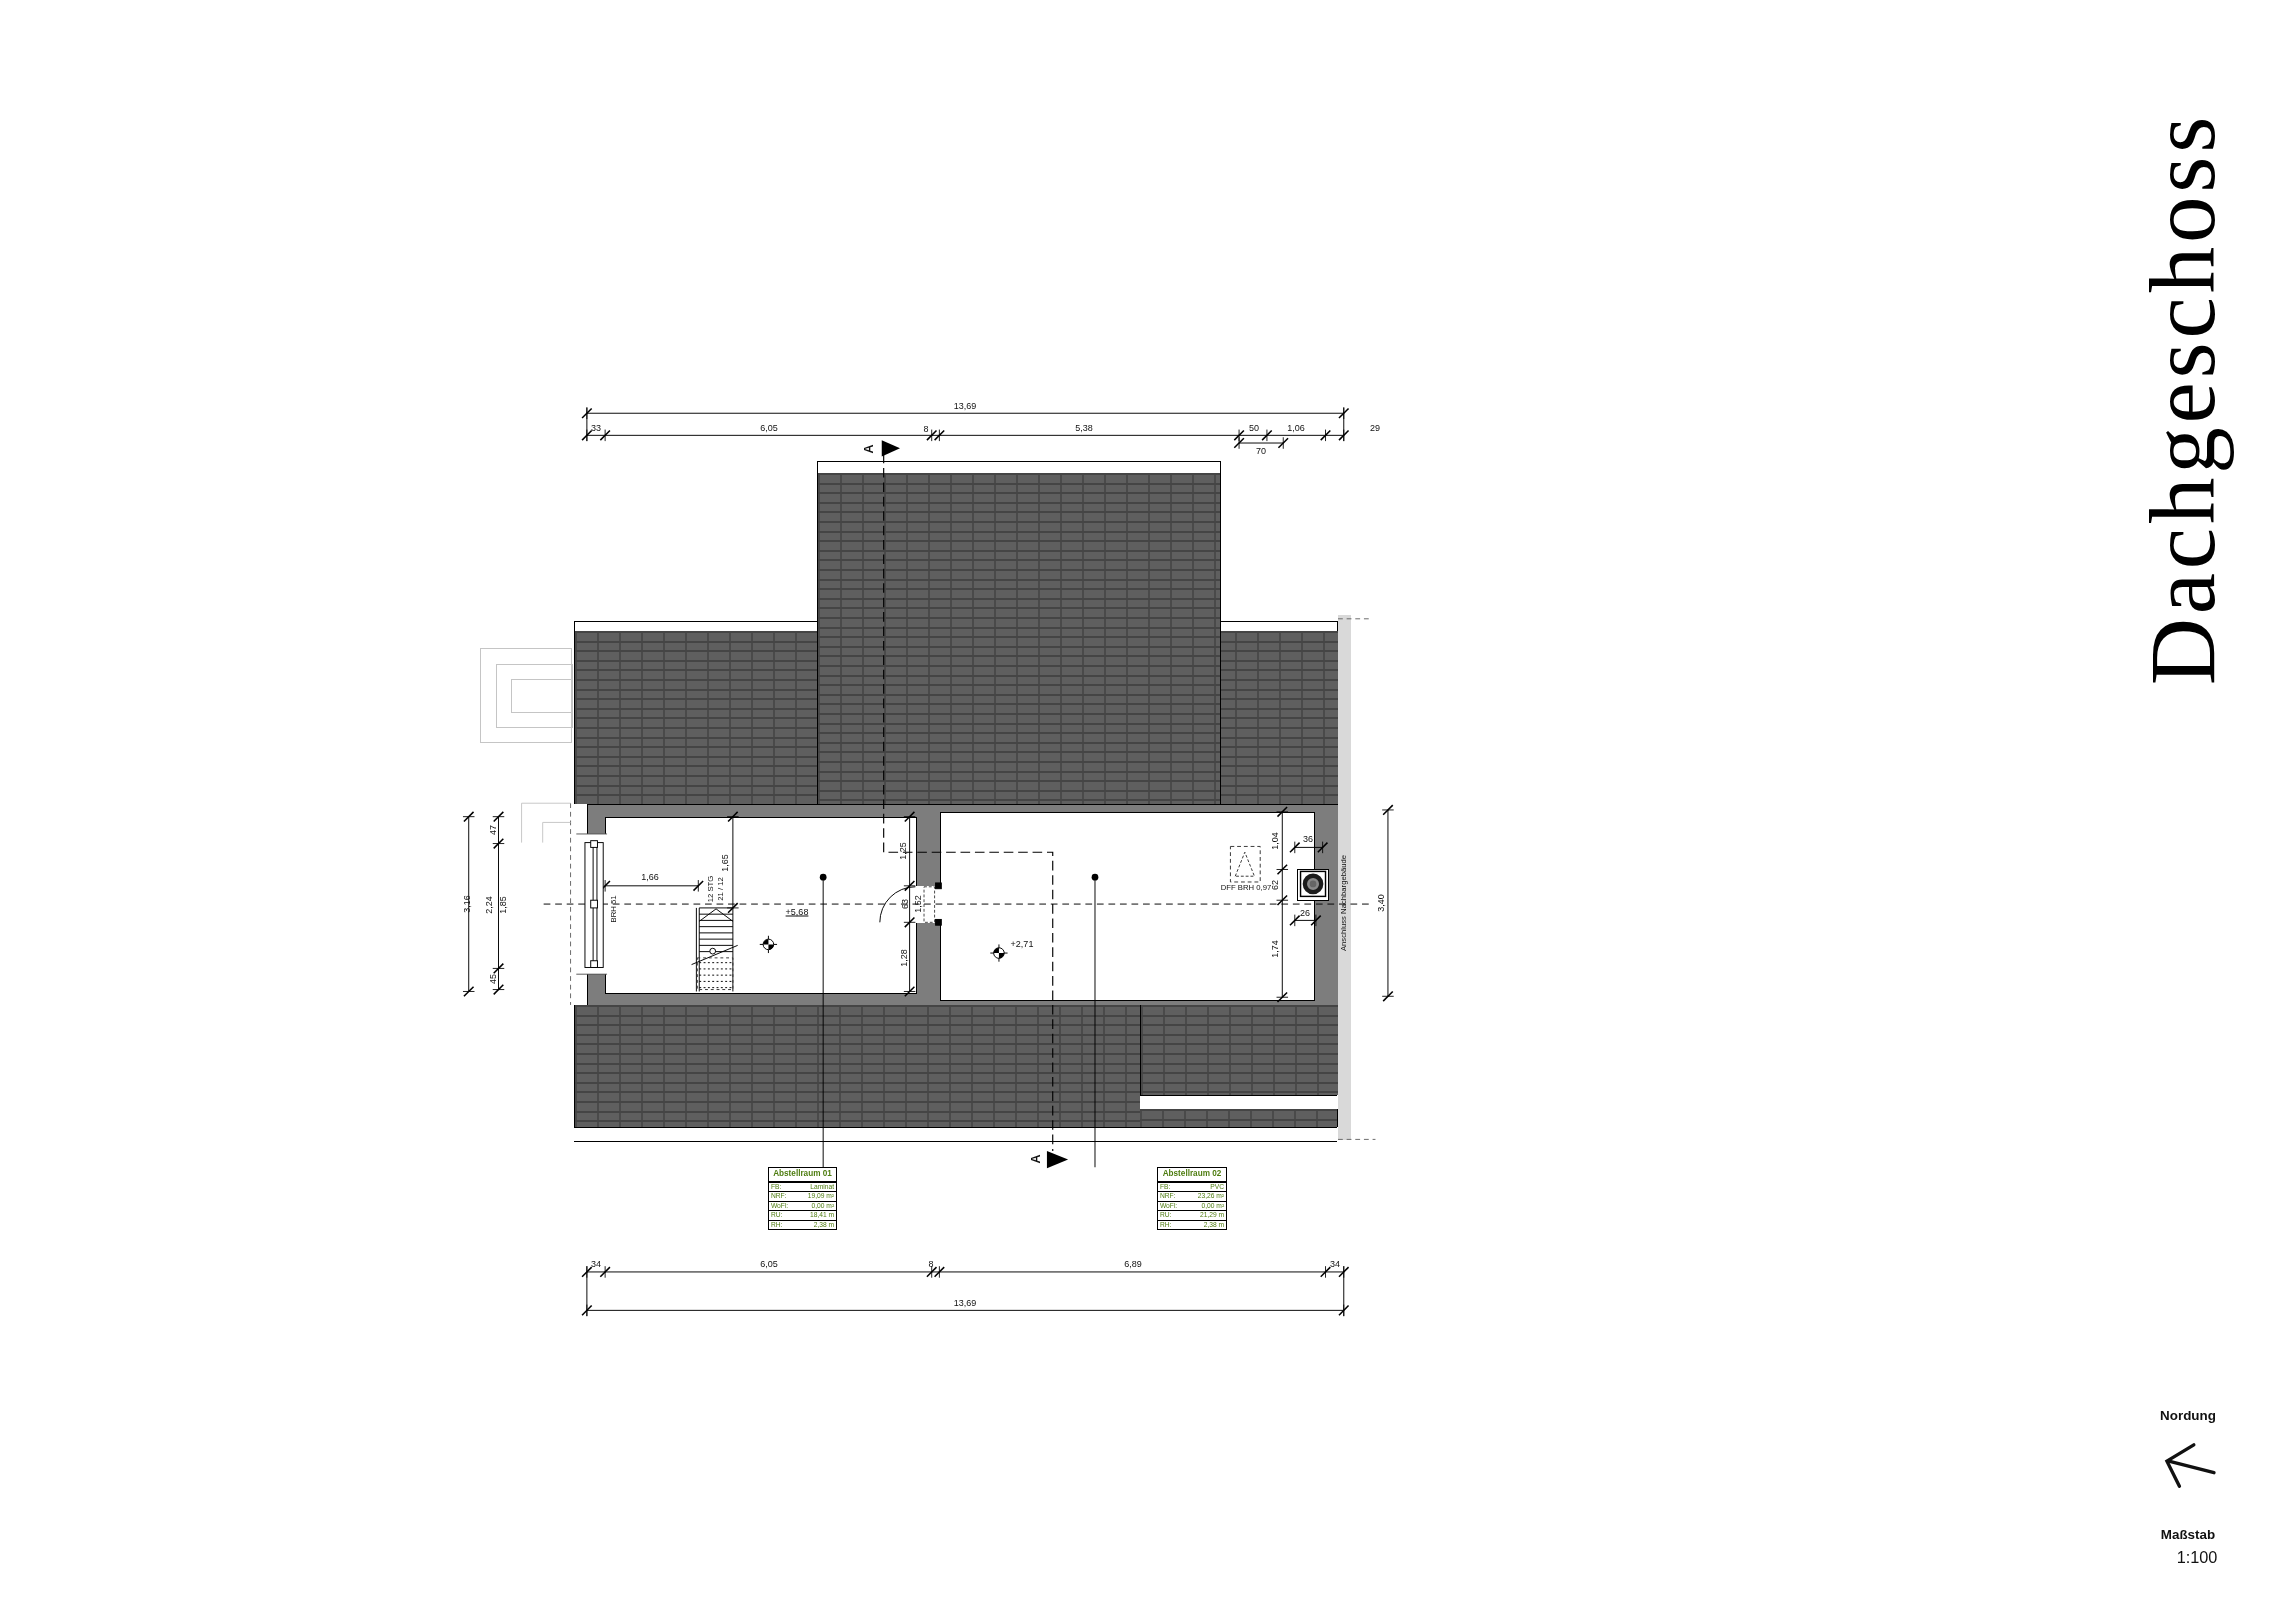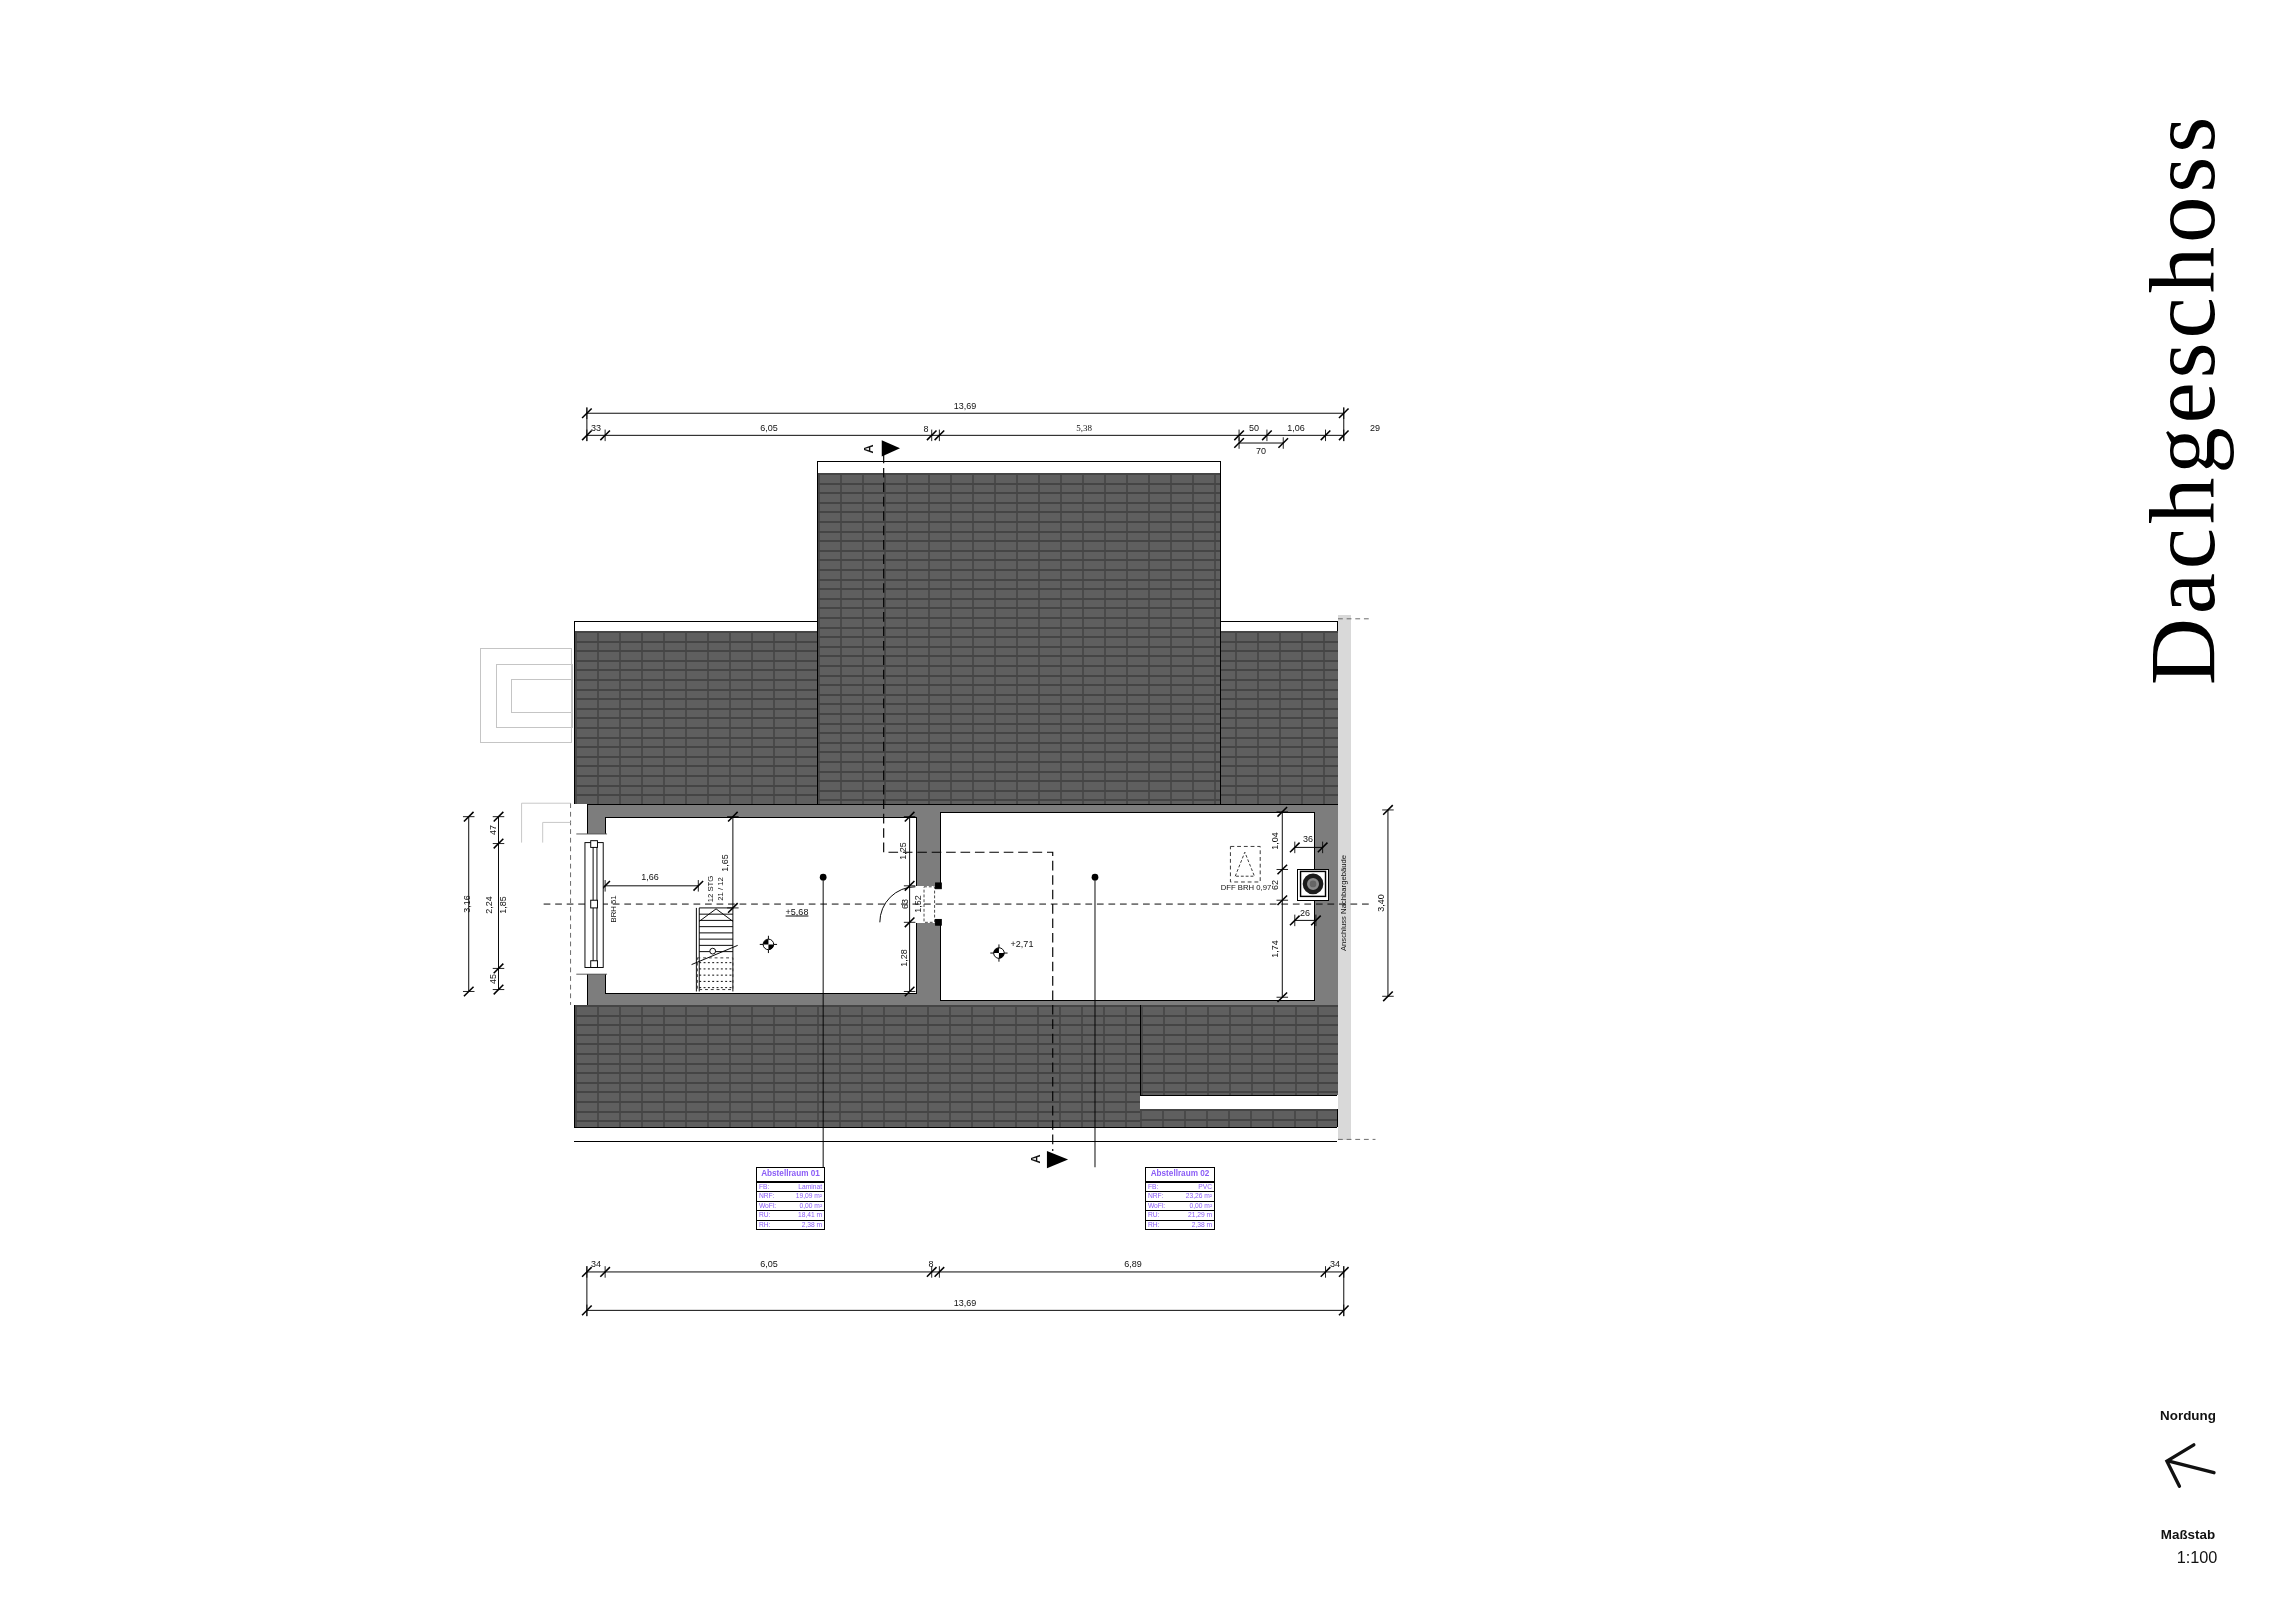--- a/index.html
+++ b/index.html
@@ -10,21 +10,21 @@
     background-image:
       repeating-linear-gradient(180deg,#454545 0 1.9px,rgba(0,0,0,0) 1.9px 9.6px),
       repeating-linear-gradient(90deg,#4a4a4a 0 1.9px,rgba(0,0,0,0) 1.9px 22px);}
   .wall{position:absolute;background:#7d7d7d;}
   .white{position:absolute;background:#fff;}
   .lbl{position:absolute;transform:translate(-50%,-50%);font-size:9px;line-height:1;
        color:#111;white-space:nowrap;}
   .rot{transform:translate(-50%,-50%) rotate(-90deg);}
   .small{font-size:7.7px;}
   .seclbl{font-size:12.5px;font-weight:bold;}
-  .rtable{position:absolute;background:#fff;border:1px solid #000;color:#8b5cf6;}
+  .rtable{position:absolute;background:#fff;border:1px solid #000;color:#4d7c0f;margin-left:12px;}
   .rt-title{font-size:8.2px;font-weight:bold;text-align:center;height:12.5px;line-height:12.5px;
             border-bottom:1px solid #000;padding:0 1.9px;}
   .rt-row{display:flex;justify-content:space-between;font-size:6.7px;height:8.6px;line-height:8.6px;
           padding:0 1.9px;border-top:1px solid #000;}
   .rt-row:first-of-type{border-top:none;}
   #title{position:absolute;left:1818px;top:346px;width:730px;height:106px;line-height:106px;
          text-align:center;transform:rotate(-90deg);font-family:"Liberation Serif",serif;
          font-size:93px;letter-spacing:3.8px;color:#000;}
   .corner{position:absolute;border:1px solid #c5c5c5;background:transparent;}
   .nb{font-weight:bold;font-size:13.4px;}
@@ -278,21 +278,21 @@
     <g stroke="#111" stroke-width="3.5" fill="none" stroke-linecap="round">
       <path d="M2305,1533 L2258,1521"></path>
       <path d="M2284,1504 L2256,1521 L2269,1547"></path>
     </g>
   </svg>
 
   <div class="lbl" style="left:965px;top:406px;">13,69</div>
   <div class="lbl" style="left:596px;top:428px;text-align:right;">33</div>
   <div class="lbl" style="left:769px;top:428px;">6,05</div>
   <div class="lbl" style="left:926px;top:429px;">8</div>
-  <div class="lbl" style="left:1084px;top:428px;font-family:Liberation Serif, serif;">5,38</div>
+  <div class="lbl" style="left:1084px;top:428px;">5,38</div>
   <div class="lbl" style="left:1254px;top:428px;">50</div>
   <div class="lbl" style="left:1261px;top:451px;">70</div>
   <div class="lbl" style="left:1296px;top:428px;">1,06</div>
   <div class="lbl" style="left:1335px;top:428px;margin-left:40px;">29</div>
 
   <div class="lbl" style="left:596px;top:1264px;">34</div>
   <div class="lbl" style="left:769px;top:1264px;">6,05</div>
   <div class="lbl" style="left:931px;top:1264px;">8</div>
   <div class="lbl" style="left:1133px;top:1264px;">6,89</div>
   <div class="lbl" style="left:1335px;top:1264px;">34</div>

